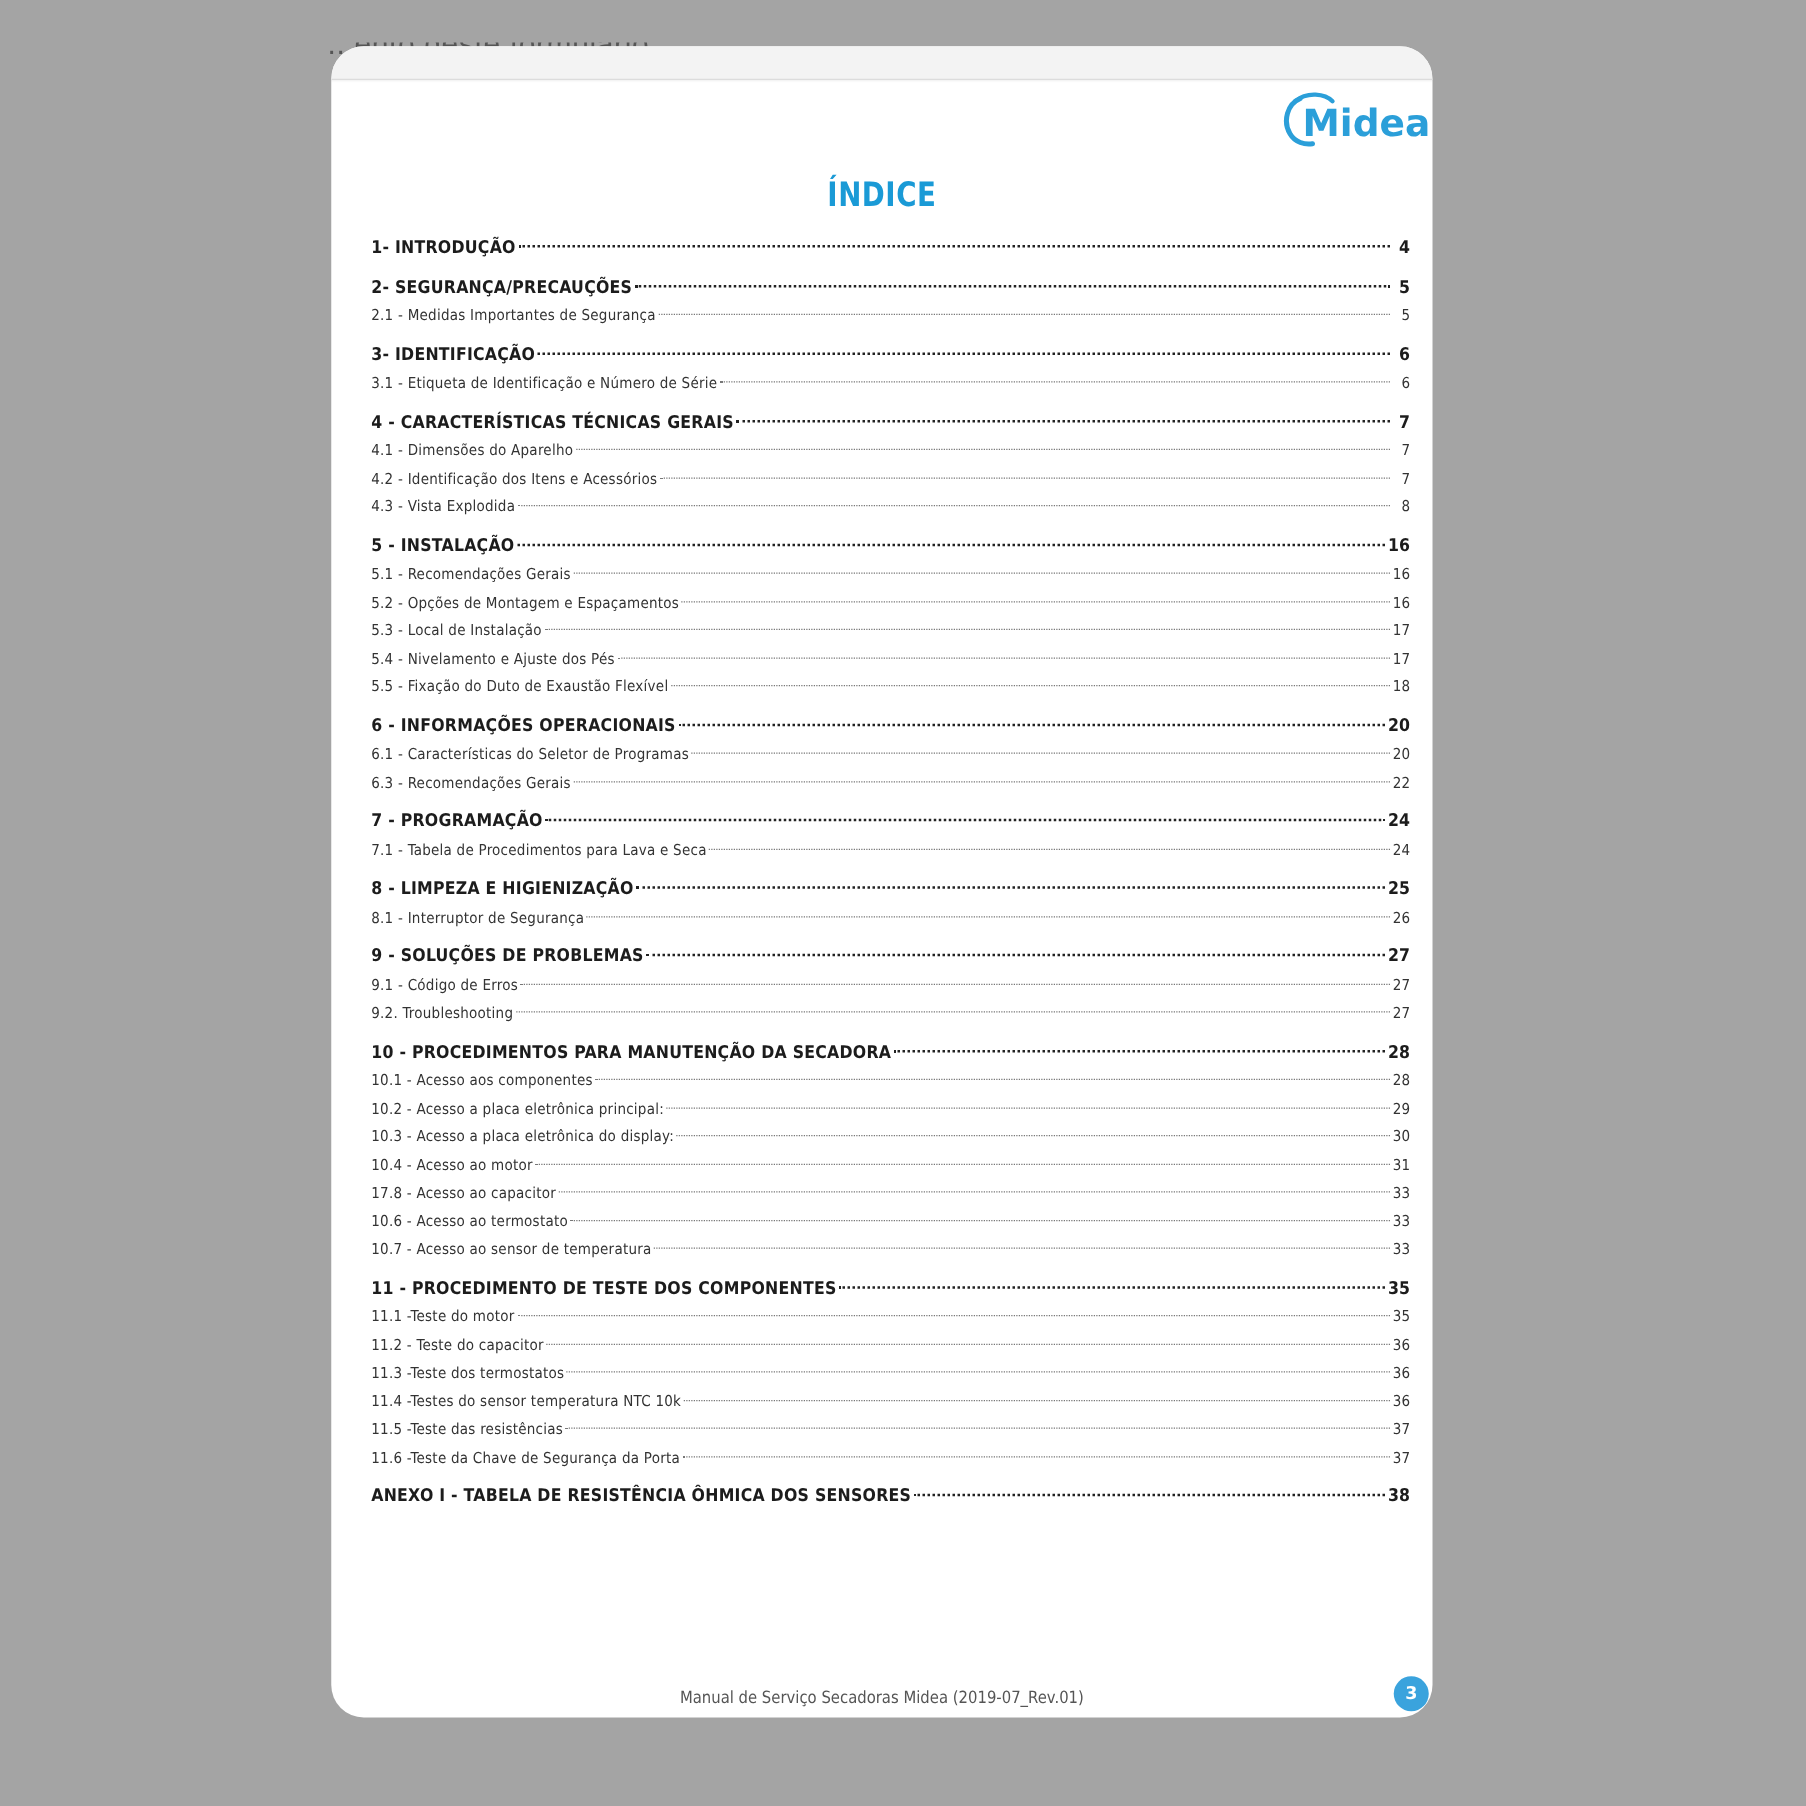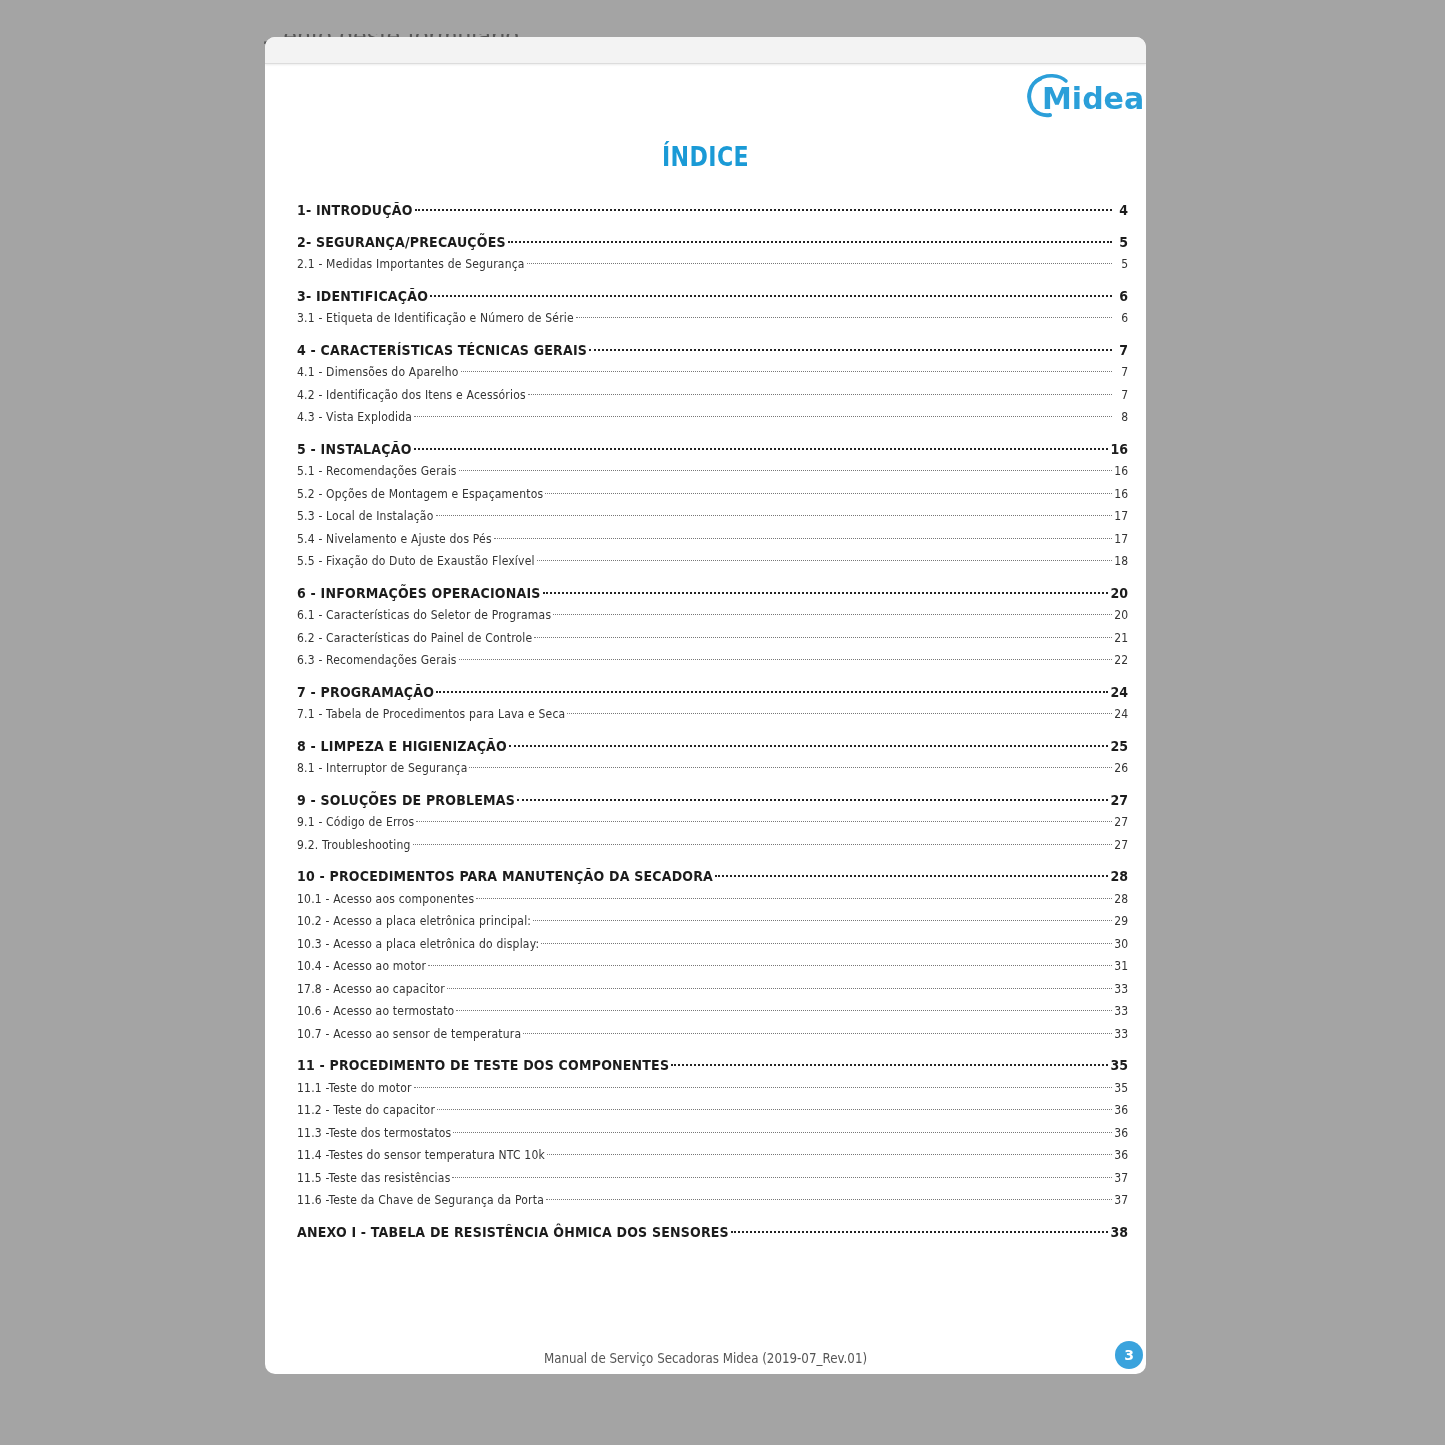--- a/index.html
+++ b/index.html
@@ -12,21 +12,21 @@
   .bg-caption {
     position: absolute; left: 262px; top: 22px;
     font-size: 24px; color: #555; letter-spacing: 0.5px;
     font-family: "Liberation Sans", sans-serif;
     clip-path: inset(12px 0 0 0);
   }
   .card {
     position: absolute; left: 265px; top: 37px;
     width: 881px; height: 1337px;
     background: #ffffff;
-    border-radius: 10px;
+    border-radius: 26px;
     overflow: hidden;
   }
   .card-topbar {
     position: absolute; left: 0; top: 0; width: 100%; height: 26px;
     background: #f3f3f3;
     border-bottom: 1px solid #dcdcdc;
     box-shadow: 0 1px 2px rgba(0,0,0,0.08);
   }
   .logo {
     position: absolute; right: 2px; top: 34px;
@@ -58,21 +58,21 @@
     border-bottom: 1.5px dotted #777;
     transform: translateY(-4px);
     min-width: 10px;
   }
   .row .page { white-space: nowrap; text-align: right; min-width: 14px; }
   .row.section {
     font-weight: bold; color: #1c1c1c; font-size: 14px;
     margin-top: 9px;
   }
   .row.section .dots { border-bottom: 2px dotted #222; }
-  .row.first { margin-top: 12px; }
+  .row.first { margin-top: 0; }
   .row.section .label { transform-origin: left; }
   .footer {
     position: absolute; left: 0; right: 0; bottom: 8px;
     text-align: center;
     font-size: 13.5px; color: #555;
     font-family: "DejaVu Sans", sans-serif;
     transform: scaleX(0.88);
   }
   .page-badge {
     position: absolute; right: 3px; bottom: 5px;
@@ -181,25 +181,20 @@
         <span class="label">6 - INFORMAÇÕES OPERACIONAIS</span>
         <span class="dots"></span>
         <span class="page">20</span>
       </div>
       <div class="row">
         <span class="label">6.1 - Características do Seletor de Programas</span>
         <span class="dots"></span>
         <span class="page">20</span>
       </div>
       <div class="row">
-        <span class="label">6.2 - Características do Painel de Controle</span>
-        <span class="dots"></span>
-        <span class="page">21</span>
-      </div>
-      <div class="row">
         <span class="label">6.3 - Recomendações Gerais</span>
         <span class="dots"></span>
         <span class="page">22</span>
       </div>
       <div class="row section">
         <span class="label">7 - PROGRAMAÇÃO</span>
         <span class="dots"></span>
         <span class="page">24</span>
       </div>
       <div class="row">

